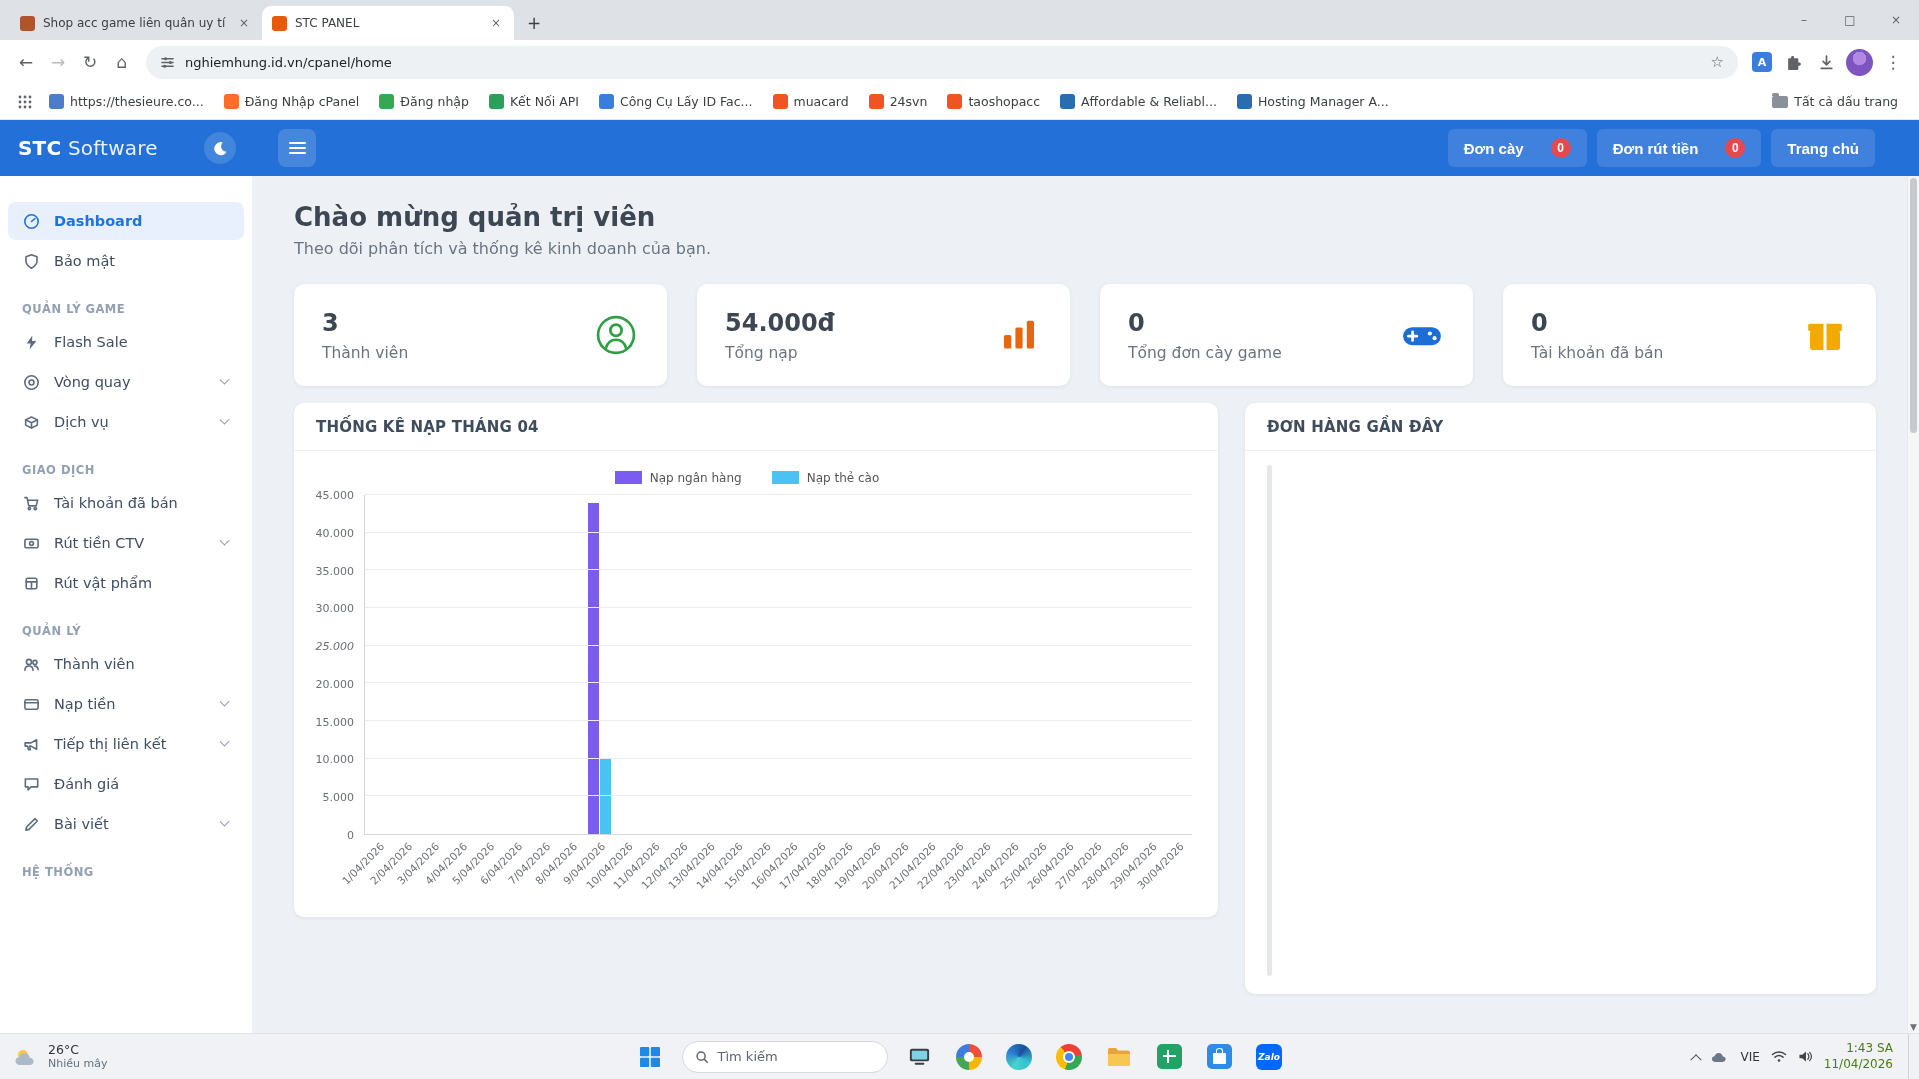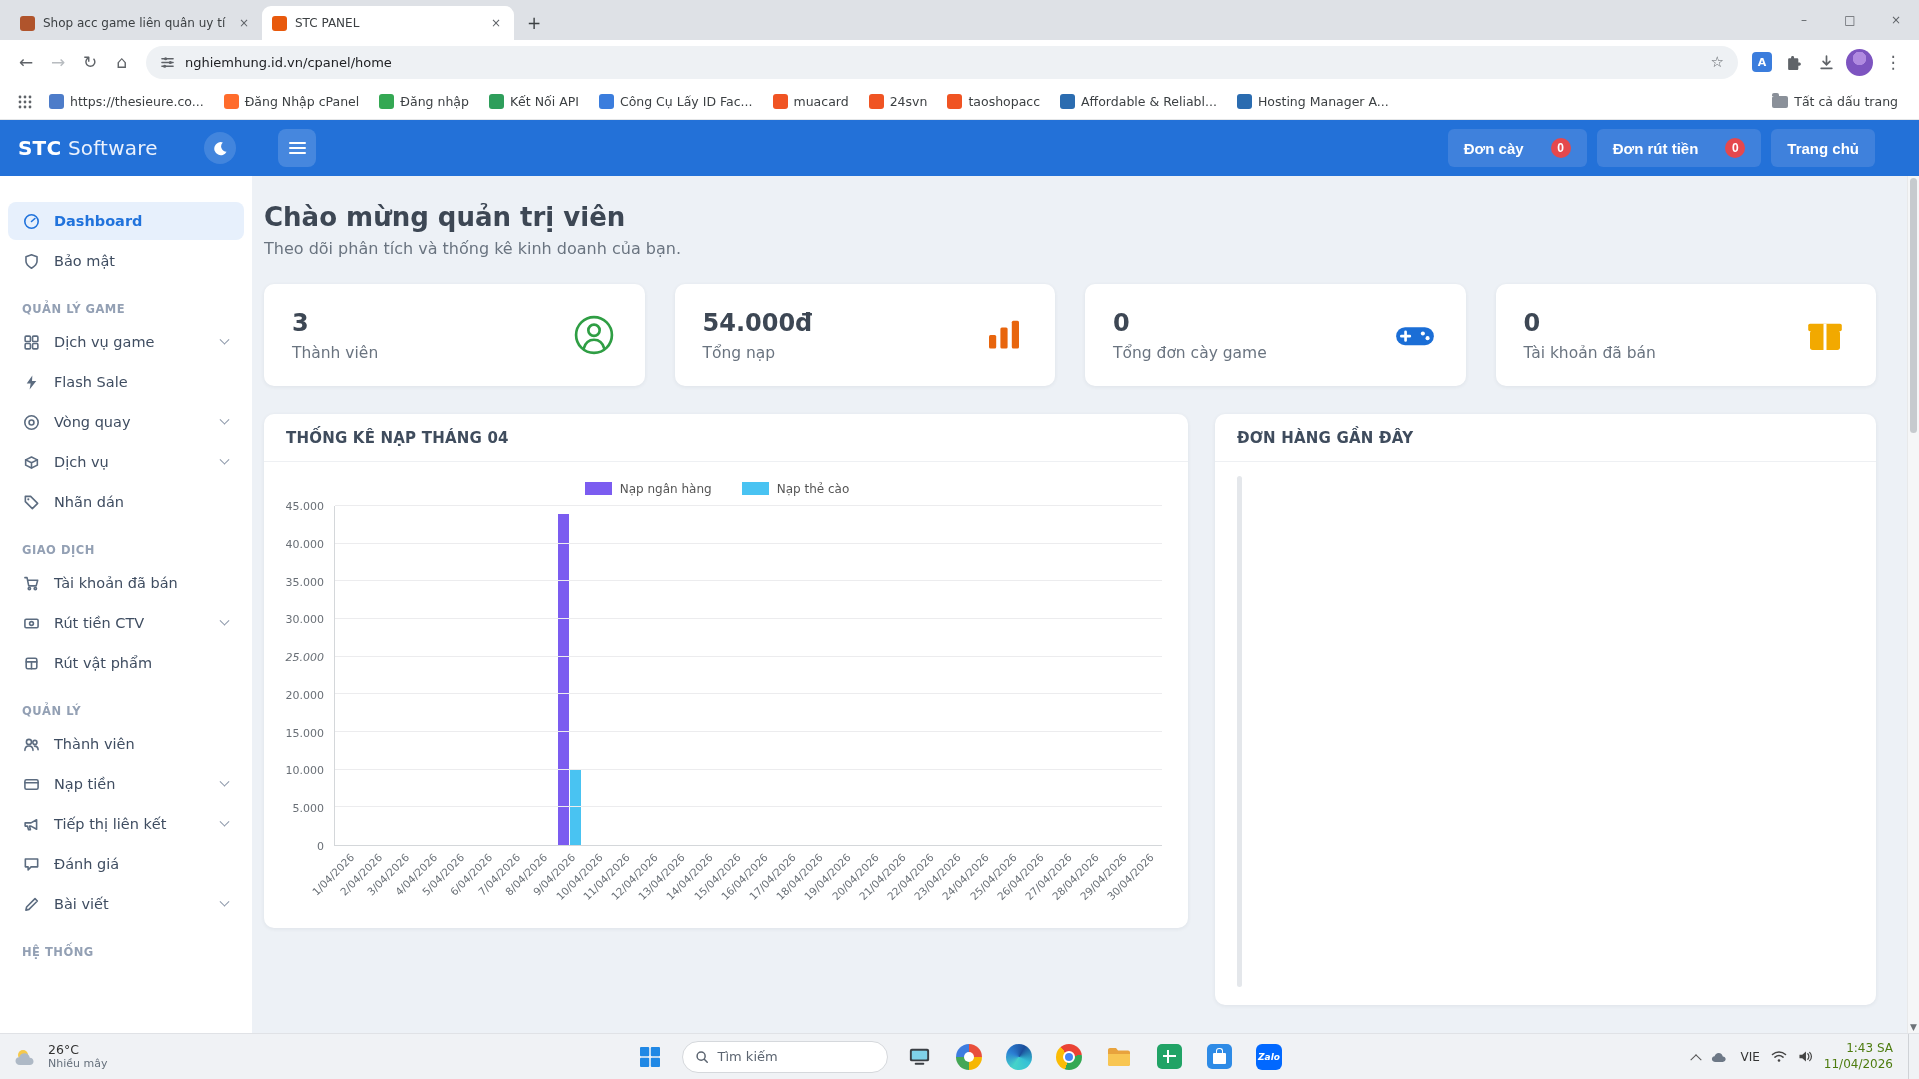--- a/index.html
+++ b/index.html
@@ -61,30 +61,30 @@
   .nav-item.active{background:#e7f0fc;color:#2173dc;font-weight:600}
   .nav-item.active .nav-label{color:#2173dc}
   .nav-icon{width:19px;height:17px;display:flex;align-items:center;justify-content:center;flex:none}
   .nav-icon svg{width:17px;height:17px;stroke:#5c6c80;fill:none;stroke-width:1.5;stroke-linecap:round;stroke-linejoin:round}
   .nav-item.active .nav-icon svg{stroke:#2173dc}
   .nav-icon svg .fl{fill:#5c6c80;stroke:none}
   .chev{margin-left:auto;width:7px;height:7px;border-right:1.6px solid #8a96a8;border-bottom:1.6px solid #8a96a8;transform:rotate(45deg) translate(-2px,-2px)}
   .nav-section{margin:22px 0 7px;padding:0 22px;font-size:11.5px;font-weight:bold;color:#93a0b4;letter-spacing:.5px}
 
   
-  .main{flex:1;padding:26px 43px 0 12px;overflow:hidden}
+  .main{flex:1;padding:26px 43px 0 42px;overflow:hidden}
   .page-title{font-size:26px;font-weight:bold;color:#3d4754}
   .page-sub{margin-top:7px;font-size:16px;color:#6a7480}
   .stats-row{display:flex;gap:30px;margin-top:26px}
   .stat-card{flex:1;background:#fff;border-radius:10px;box-shadow:0 1px 4px rgba(30,40,60,.07);height:102px;display:flex;align-items:center;justify-content:space-between;padding:0 28px}
   .stat-value{font-size:24px;font-weight:bold;color:#3d4754}
   .stat-label{margin-top:7px;font-size:15.5px;color:#6a7480}
   .stat-icon{width:46px;height:46px;flex:none;display:flex;align-items:center;justify-content:center}
 
-  .panels-row{display:flex;gap:27px;margin-top:28px;align-items:flex-start}
+  .panels-row{display:flex;gap:27px;margin-top:17px;align-items:flex-start}
   .card{background:#fff;border-radius:10px;box-shadow:0 1px 4px rgba(30,40,60,.07)}
   .chart-card{width:924px;height:514px;flex:none}
   .orders-card{flex:1;height:591px}
   .card-header{height:48px;display:flex;align-items:center;padding:0 22px;font-size:15px;font-weight:bold;color:#3f4c5d;border-bottom:1px solid #eef0f3;letter-spacing:.2px}
 
   
   .chart-body{padding:12px 26px 0 8px}
   .legend{display:flex;justify-content:center;gap:30px;align-items:center;height:30px;font-size:12px;color:#555}
   .legend-item{display:flex;cursor:pointer}
   .swatch{width:27px;height:13px;display:inline-block;margin-right:8px}
@@ -305,32 +305,20 @@
               <path d="M8 1.6 L13.2 3.6 L13.2 7.8 C13.2 11.2 8 14.4 8 14.4 C8 14.4 2.8 11.2 2.8 7.8 L2.8 3.6 Z"></path>
             </svg>
           </span>
         <span class="nav-label">Bảo mật</span>
       </div>
 
       <div class="nav-section">QUẢN LÝ GAME</div>
       <div class="nav-item">
         <span class="nav-icon">
             <svg viewBox="0 0 16 16">
-              <rect x="2" y="2" width="5" height="5" rx="1"></rect>
-              <rect x="9" y="2" width="5" height="5" rx="1"></rect>
-              <rect x="2" y="9" width="5" height="5" rx="1"></rect>
-              <rect x="9" y="9" width="5" height="5" rx="1"></rect>
-            </svg>
-          </span>
-        <span class="nav-label">Dịch vụ game</span>
-        <span class="chev"></span>
-      </div>
-      <div class="nav-item">
-        <span class="nav-icon">
-            <svg viewBox="0 0 16 16">
               <path class="fl" d="M8.8 1.5 L3.5 9 L7.2 9 L6.2 14.5 L12.5 6.5 L8.5 6.5 Z"></path>
             </svg>
           </span>
         <span class="nav-label">Flash Sale</span>
       </div>
       <div class="nav-item">
         <span class="nav-icon">
             <svg viewBox="0 0 16 16">
               <circle cx="8" cy="8" r="6.3"></circle>
               <circle cx="8" cy="8" r="2.3"></circle>
@@ -341,29 +329,20 @@
       </div>
       <div class="nav-item">
         <span class="nav-icon">
             <svg viewBox="0 0 16 16">
               <path d="M2.5 5.5 L8 2.8 L13.5 5.5 L13.5 10.5 L8 13.2 L2.5 10.5 Z"></path>
               <path d="M2.5 5.5 L8 8.2 L13.5 5.5 M8 8.2 L8 13.2"></path>
             </svg>
           </span>
         <span class="nav-label">Dịch vụ</span>
         <span class="chev"></span>
-      </div>
-      <div class="nav-item">
-        <span class="nav-icon">
-            <svg viewBox="0 0 16 16">
-              <path d="M2.2 2.2 L7.2 2.2 L13.8 8.8 L8.8 13.8 L2.2 7.2 Z"></path>
-              <circle class="fl" cx="5" cy="5" r="1"></circle>
-            </svg>
-          </span>
-        <span class="nav-label">Nhãn dán</span>
       </div>
 
       <div class="nav-section">GIAO DỊCH</div>
       <div class="nav-item">
         <span class="nav-icon">
             <svg viewBox="0 0 16 16">
               <path d="M1.8 2.5 L3.8 2.5 L5.4 10.2 L12.4 10.2 L13.8 5 L4.4 5"></path>
               <circle cx="6" cy="12.8" r="1.1"></circle>
               <circle cx="11.6" cy="12.8" r="1.1"></circle>
             </svg>

